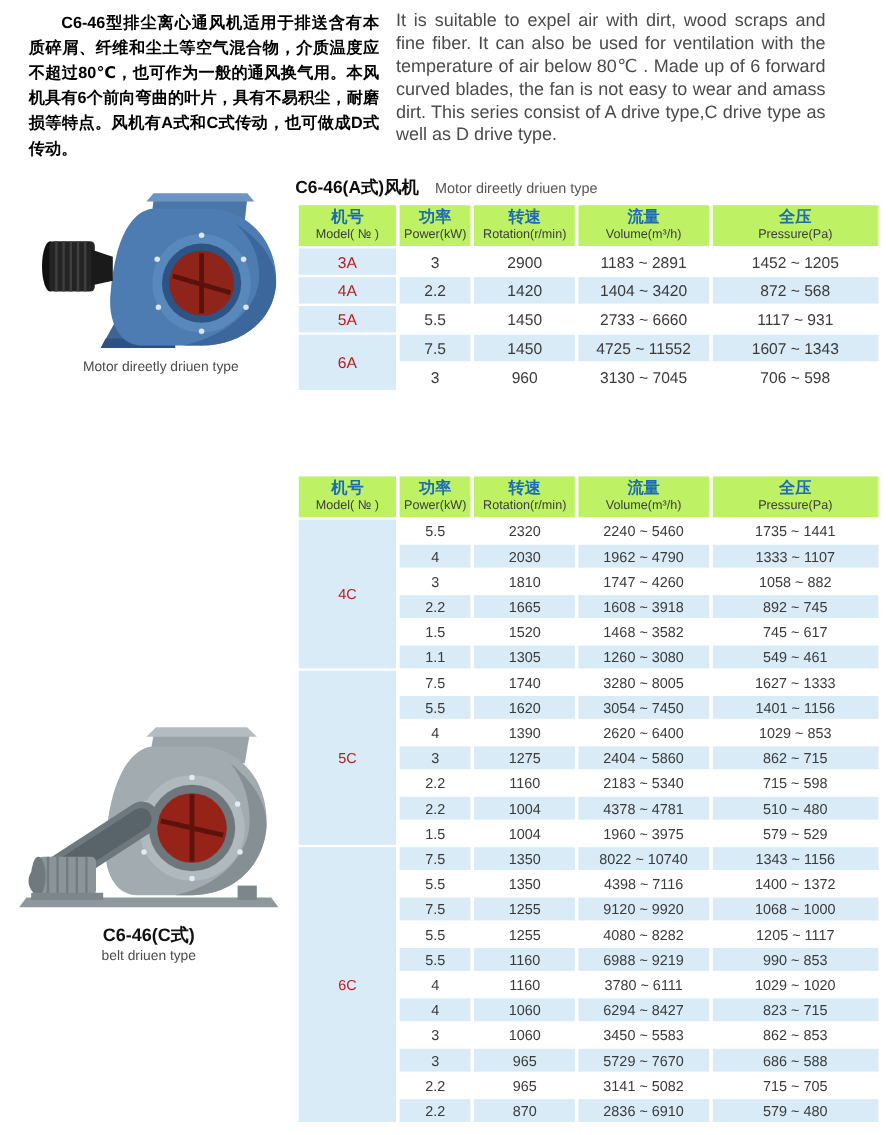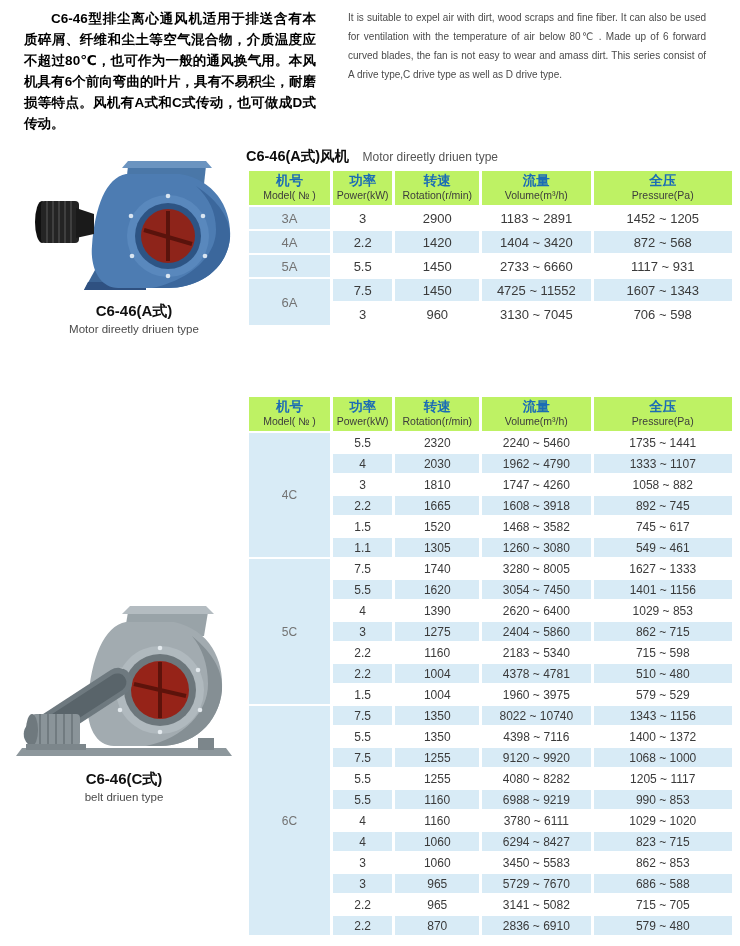--- a/index.html
+++ b/index.html
@@ -7,22 +7,22 @@
     position:relative; width:740px; height:946px; background:#ffffff;
     font-family:"Liberation Sans","DejaVu Sans",sans-serif; overflow:hidden;
   }
   
   .intro-cn {
     position:absolute; left:24px; top:8px; width:292px; margin:0;
     font-size:13.5px; line-height:21px; font-weight:bold; color:#000;
     text-align:justify; text-indent:2em;
   }
   .intro-en {
-    position:absolute; left:348px; top:8px; width:358px; margin:0;
-    font-size:10px; line-height:19px; color:#4a4a4a; text-align:justify;
+    position:absolute; left:330px; top:8px; width:358px; margin:0;
+    font-size:15px; line-height:19px; color:#4a4a4a; text-align:justify;
   }
   
   .figure { position:absolute; text-align:center; }
   .figure-a { left:28px; top:158px; width:212px; }
   .figure-c { left:8px;  top:598px; width:232px; }
   .figure svg { display:block; }
   .fig-caption { font-size:15px; font-weight:bold; color:#111; margin-top:4px; }
   .fig-subcaption { font-size:11.5px; color:#4a4a4a; margin-top:2px; }
   
   .sec-head { position:absolute; left:246px; white-space:nowrap; }
@@ -36,21 +36,21 @@
     border-collapse:separate; border-spacing:3px 2px; table-layout:fixed;
   }
   .table-a { top:169px; }
   .table-c { top:395px; }
   th { background:#bef264; padding:2px 0 3px 0; vertical-align:middle; font-weight:normal; }
   th .cn { color:#1b6cb5; font-weight:bold; font-size:13.5px; line-height:16px; }
   th .en { color:#3c3c3c; font-size:10.5px; line-height:13px; }
   td { text-align:center; vertical-align:middle; color:#3a3a3a; padding:0; }
   .table-a td { height:22px; font-size:13px; }
   .table-c td { height:19px; font-size:12px; }
-  td.model-cell { background:#d8ebf6; color:#737373; }
+  td.model-cell { background:#d8ebf6; color:#b91c1c; }
   td.stripe { background:#d8ebf6; }
   td.plain  { background:#ffffff; }
 </style>
 </head>
 <body>
 
 <div class="page">
 
   <p class="intro-cn">C6-46型排尘离心通风机适用于排送含有本质碎屑、纤维和尘土等空气混合物，介质温度应不超过80℃，也可作为一般的通风换气用。本风机具有6个前向弯曲的叶片，具有不易积尘，耐磨损等特点。风机有A式和C式传动，也可做成D式传动。</p>
   <p class="intro-en">It is suitable to expel air with dirt, wood scraps and fine fiber. It can also be used for ventilation with the temperature of air below 80℃ . Made up of 6 forward curved blades, the fan is not easy to wear and amass dirt. This series consist of A drive type,C drive type as well as D drive type.</p>
@@ -76,21 +76,20 @@
       <circle cx="177" cy="98" r="2.3" fill="#d9e5f1"></circle>
         <circle cx="140" cy="118" r="2.3" fill="#d9e5f1"></circle>
       <circle cx="104" cy="98" r="2.3" fill="#d9e5f1"></circle>
         <circle cx="103" cy="58" r="2.3" fill="#d9e5f1"></circle>
 
       <ellipse cx="14" cy="64" rx="7" ry="21" fill="#101010"></ellipse>
       <rect x="13" y="43" width="38" height="42" rx="4" fill="#242424"></rect>
       <path d="M 19,43 V 85 M 25,43 V 85 M 31,43 V 85 M 37,43 V 85 M 43,43 V 85" stroke="#3f3f3f" stroke-width="2"></path>
       <polygon points="48,50 66,56 66,76 48,80" fill="#1a1a1a"></polygon>
     </svg>
-    <div class="fig-caption">C6-46(A式)</div>
     <div class="fig-subcaption">Motor direetly driuen type</div>
   </div>
 
   <div class="figure figure-c">
     <svg width="232" height="168" viewBox="0 0 232 168">
 
       <polygon points="14,150 218,150 224,158 8,158" fill="#8d979c"></polygon>
       <rect x="20" y="140" width="14" height="12" fill="#7c868b"></rect>
       <rect x="190" y="140" width="16" height="12" fill="#7c868b"></rect>
 

